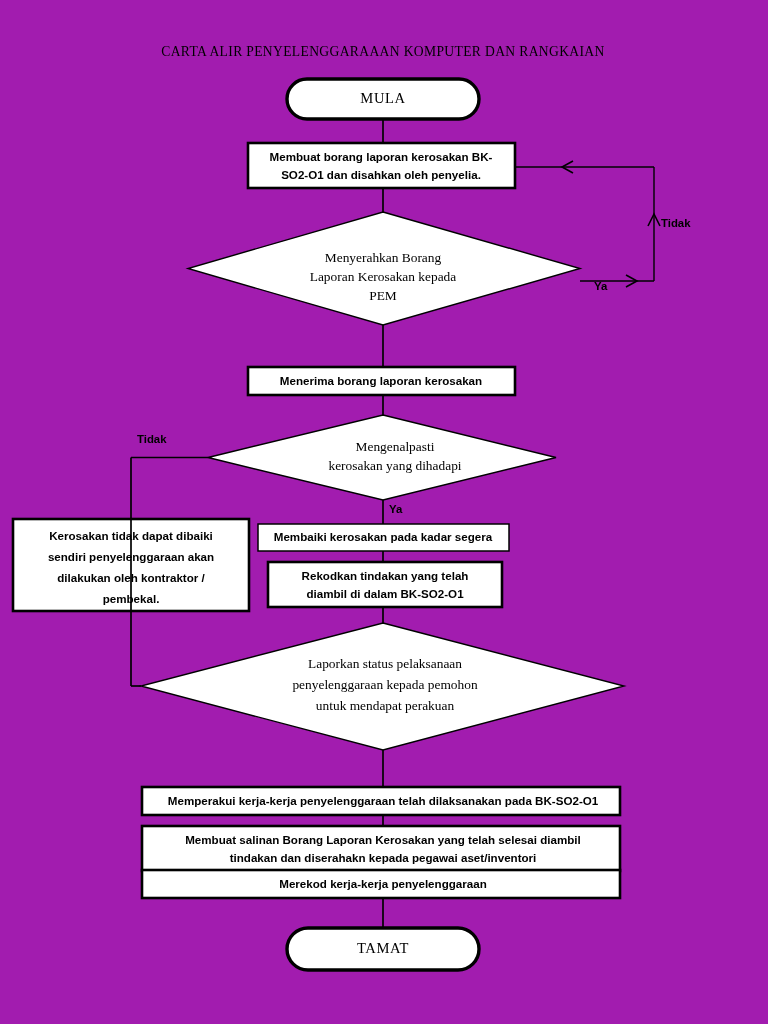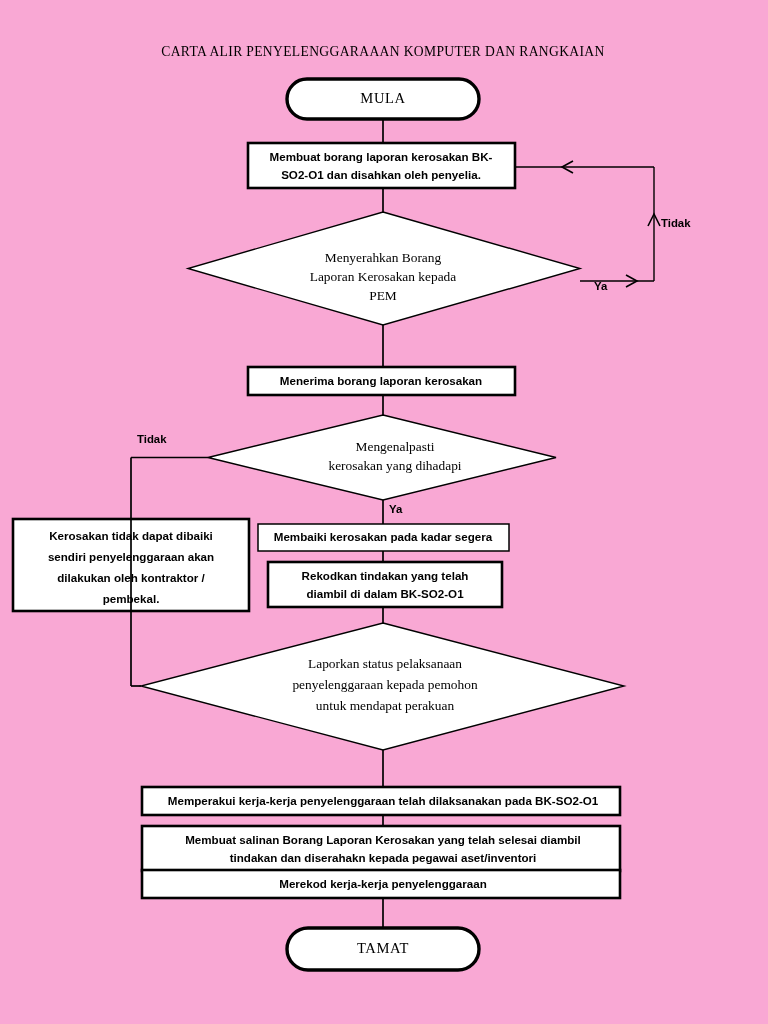--- a/index.html
+++ b/index.html
@@ -11,21 +11,21 @@
   body {
     width: 768px;
     height: 1024px;
     overflow: hidden;
     font-family: "Liberation Sans", sans-serif;
   }
   #chart-root {
     position: relative;
     width: 768px;
     height: 1024px;
-    background: #f9a8d4;
+    background: #a21caf;
   }
   svg#flowchart {
     display: block;
     width: 768px;
     height: 1024px;
   }
   .shape-stroke {
     fill: #ffffff;
     stroke: #000000;
   }

